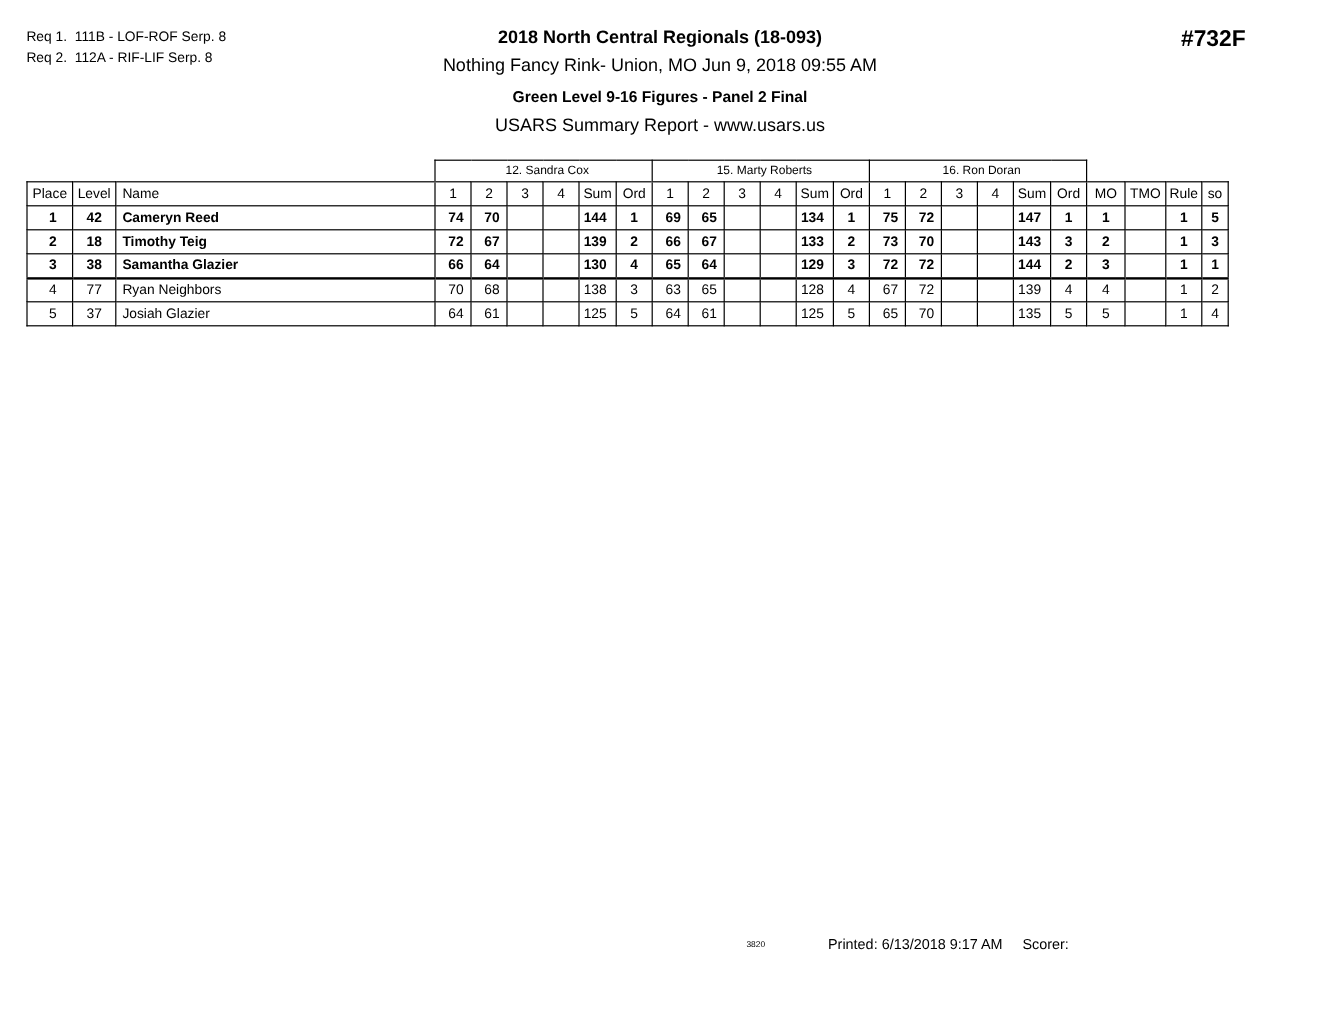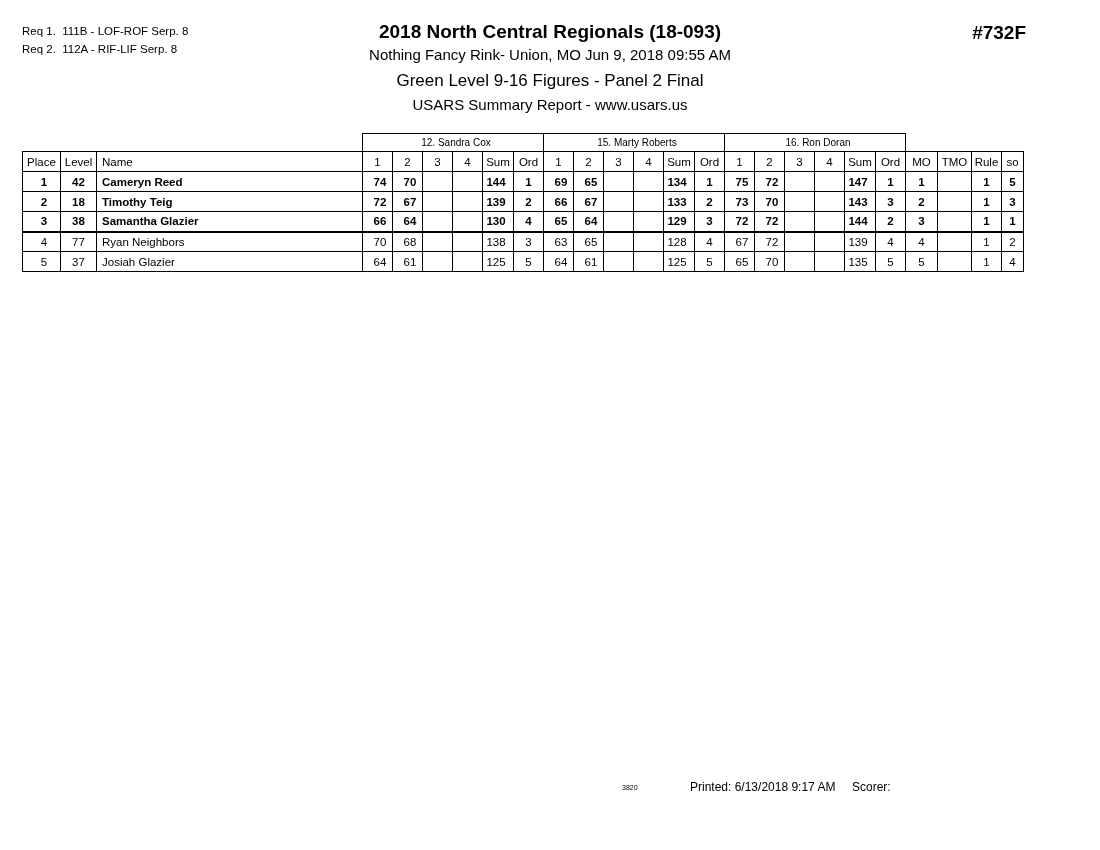--- a/index.html
+++ b/index.html
@@ -27,42 +27,42 @@
   .req-line { white-space: pre; }
 
   .title-block {
     position: absolute;
     left: 0;
     top: 20px;
     width: 1100px;
     text-align: center;
   }
   .title-main {
-    font-size: 19px;
+    font-size: 15px;
     font-weight: bold;
     line-height: 24px;
   }
   .title-sub {
     font-size: 15px;
     line-height: 22px;
   }
   .title-event {
-    font-size: 17px;
-    font-weight: normal;
+    font-size: 13px;
+    font-weight: bold;
     line-height: 26px;
     margin-top: 2px;
   }
   .title-org {
     font-size: 15px;
     line-height: 22px;
   }
 
   .doc-code {
     position: absolute;
-    right: 74px;
+    right: 62px;
     top: 22px;
     font-size: 19px;
     font-weight: bold;
   }
 
   
   .table-wrap {
     position: absolute;
     left: 22px;
     top: 133px;

